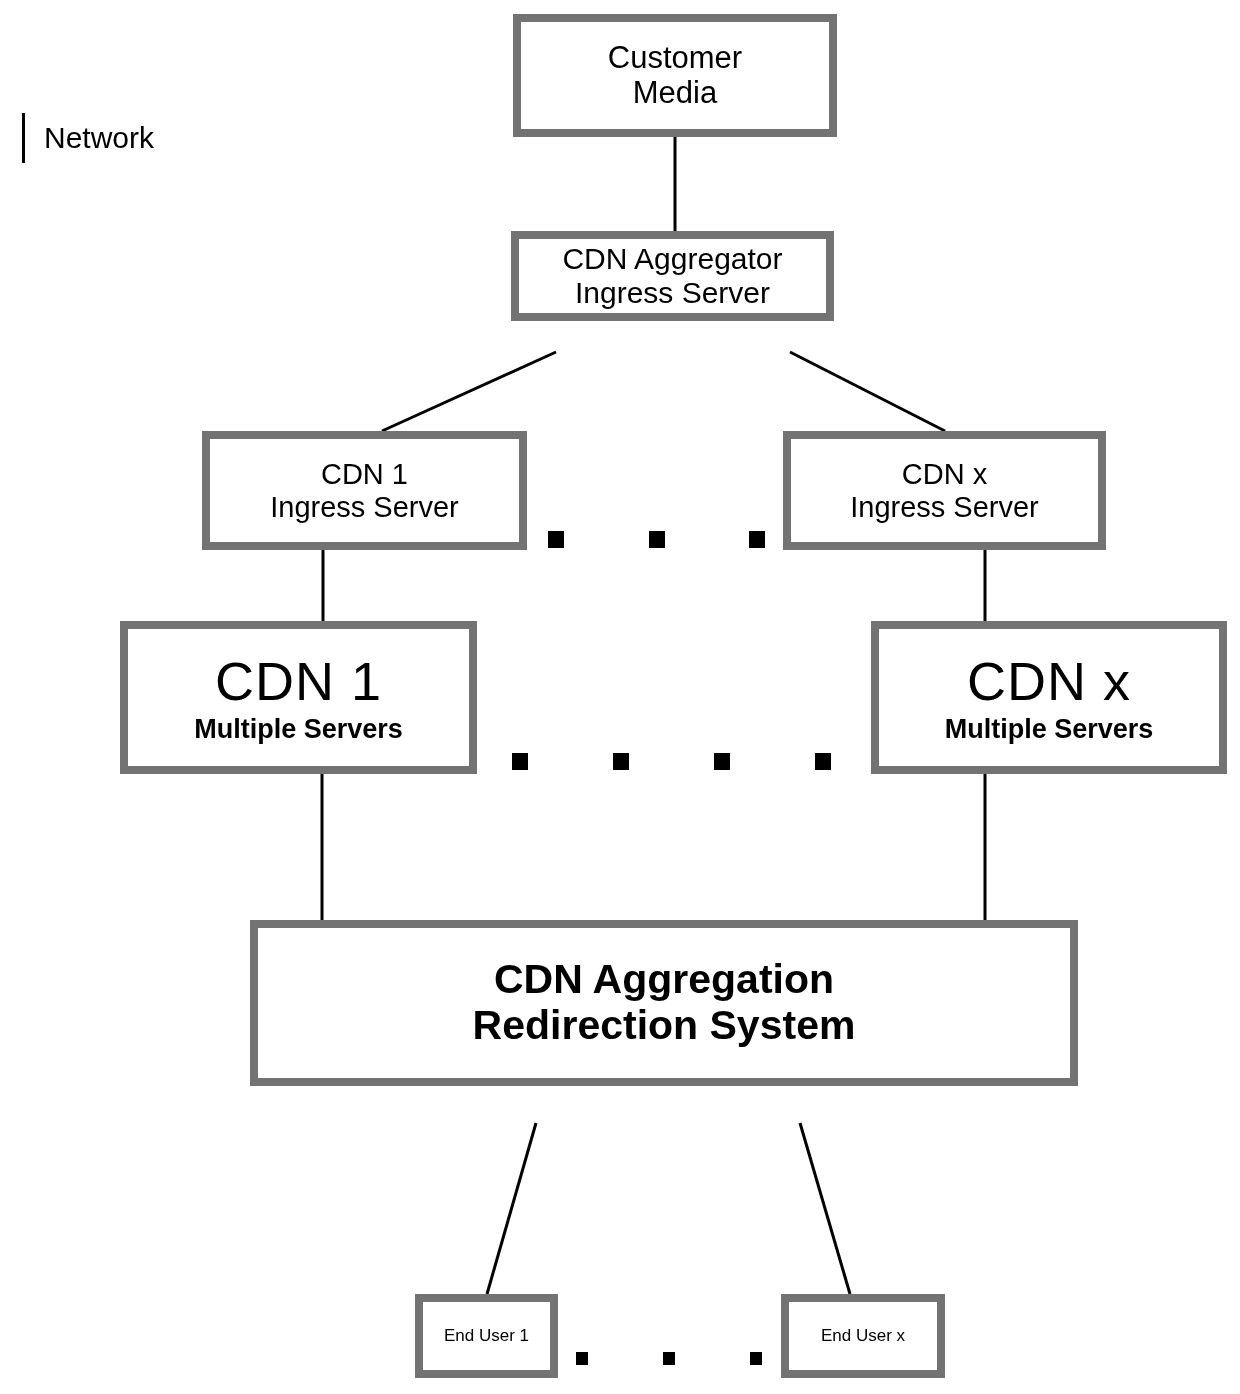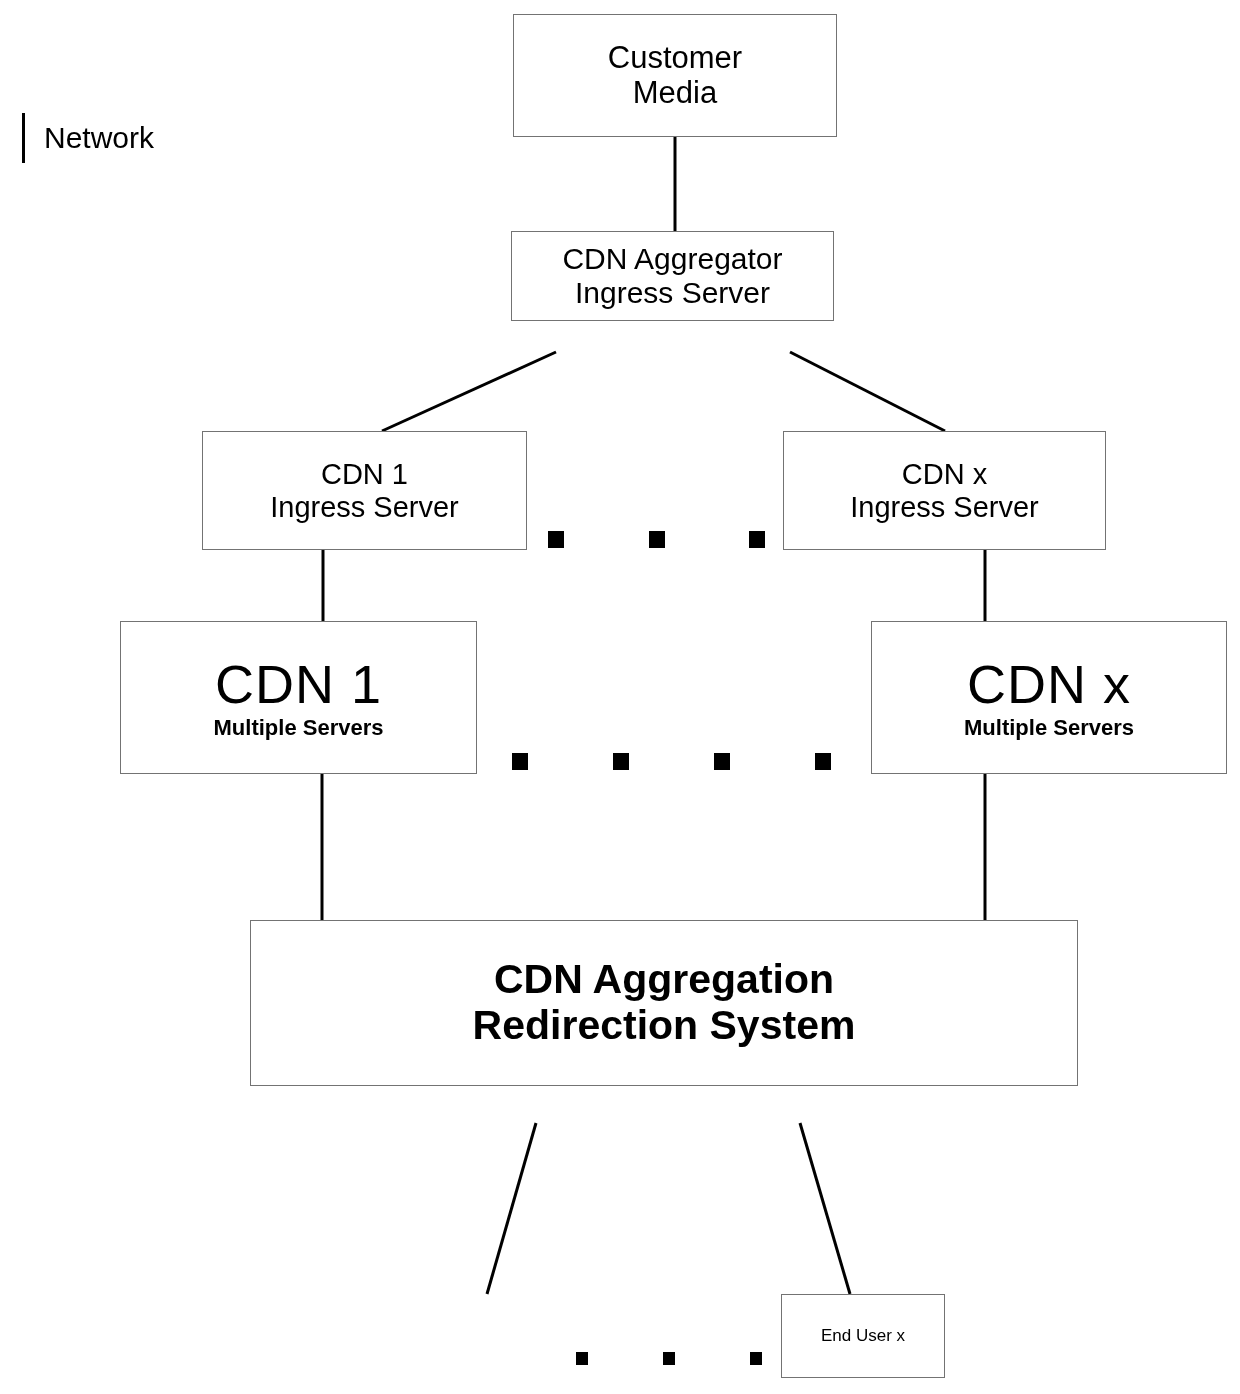--- a/index.html
+++ b/index.html
@@ -22,21 +22,21 @@
     position: absolute;
     left: 0;
     top: 0;
     width: 1240px;
     height: 1394px;
     pointer-events: none;
   }
   .node {
     position: absolute;
     box-sizing: border-box;
-    border: 1px solid #737373;
+    border: 8px solid #737373;
     background: #ffffff;
     display: flex;
     flex-direction: column;
     align-items: center;
     justify-content: center;
     text-align: center;
     line-height: 1.12;
   }
   .node .l1, .node .l2 {
     display: block;
@@ -64,21 +64,21 @@
     left: 120px; top: 621px; width: 357px; height: 153px;
   }
   #node-cdnx-servers {
     left: 871px; top: 621px; width: 356px; height: 153px;
   }
   #node-cdn1-servers .l1, #node-cdnx-servers .l1 {
     font-size: 54px;
     letter-spacing: 1px;
   }
   #node-cdn1-servers .l2, #node-cdnx-servers .l2 {
-    font-size: 22px;
+    font-size: 27px;
     font-weight: bold;
     margin-top: 2px;
   }
   #node-aggregation-system {
     left: 250px; top: 920px; width: 828px; height: 166px;
     font-size: 41px;
     font-weight: bold;
   }
   #node-end-user-1 {
     left: 415px; top: 1294px; width: 143px; height: 84px;
@@ -171,20 +171,23 @@
   <div class="node" id="node-cdnx-servers">
     <span class="l1">CDN x</span>
     <span class="l2">Multiple Servers</span>
   </div>
 
   <div class="node" id="node-aggregation-system">
     <span class="l1">CDN Aggregation</span>
     <span class="l2">Redirection System</span>
   </div>
 
+  <div class="node" id="node-end-user-1">
+    <span class="l1">End User 1</span>
+  </div>
 
   <div class="node" id="node-end-user-x">
     <span class="l1">End User x</span>
   </div>
 
   <span class="dot mid" style="left:548px; top:531px;"></span>
   <span class="dot mid" style="left:649px; top:531px;"></span>
   <span class="dot mid" style="left:749px; top:531px;"></span>
 
   <span class="dot big" style="left:512px; top:753px;"></span>

